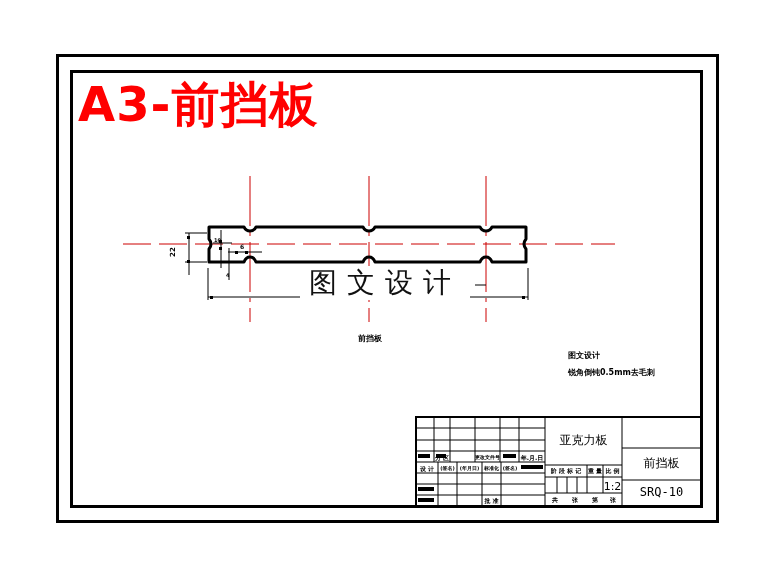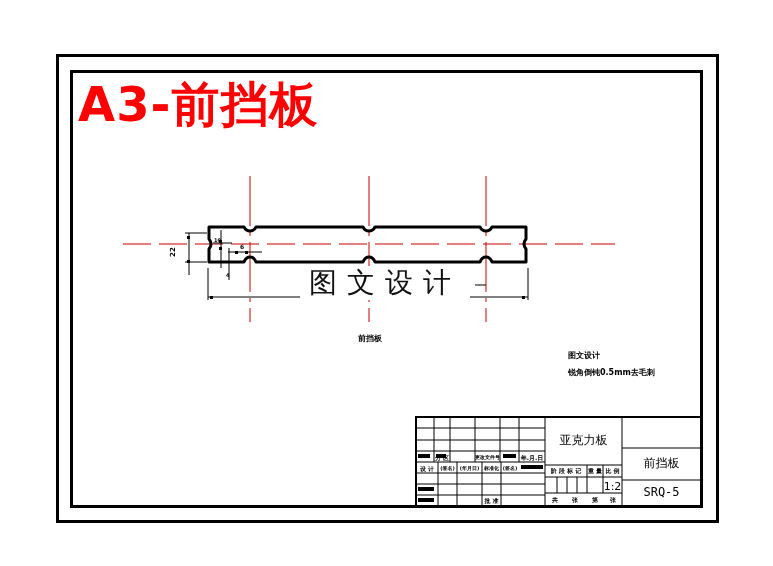--- a/index.html
+++ b/index.html
@@ -139,13 +139,13 @@
 <div class="tb" style="left:587px;top:468px;width:16px;font-size:6px;">重 量</div>
 <div class="tb" style="left:603px;top:468px;width:19px;font-size:6px;">比 例</div>
 <div class="tb" style="left:603px;top:481px;width:19px;font-size:11px;font-weight:normal;">1:2</div>
 
 <div class="tb" style="left:548px;top:497px;width:14px;font-size:6px;">共</div>
 <div class="tb" style="left:568px;top:497px;width:14px;font-size:6px;">张</div>
 <div class="tb" style="left:588px;top:497px;width:14px;font-size:6px;">第</div>
 <div class="tb" style="left:606px;top:497px;width:14px;font-size:6px;">张</div>
 
 <div class="tb-big" style="left:622px;top:457px;width:79px;">前挡板</div>
-<div class="tb-big" style="left:622px;top:486px;width:79px;font-family:'DejaVu Sans Mono', monospace;">SRQ-5</div>
+<div class="tb-big" style="left:622px;top:486px;width:79px;font-family:'DejaVu Sans Mono', monospace;">SRQ-10</div>
 
 </body></html>

